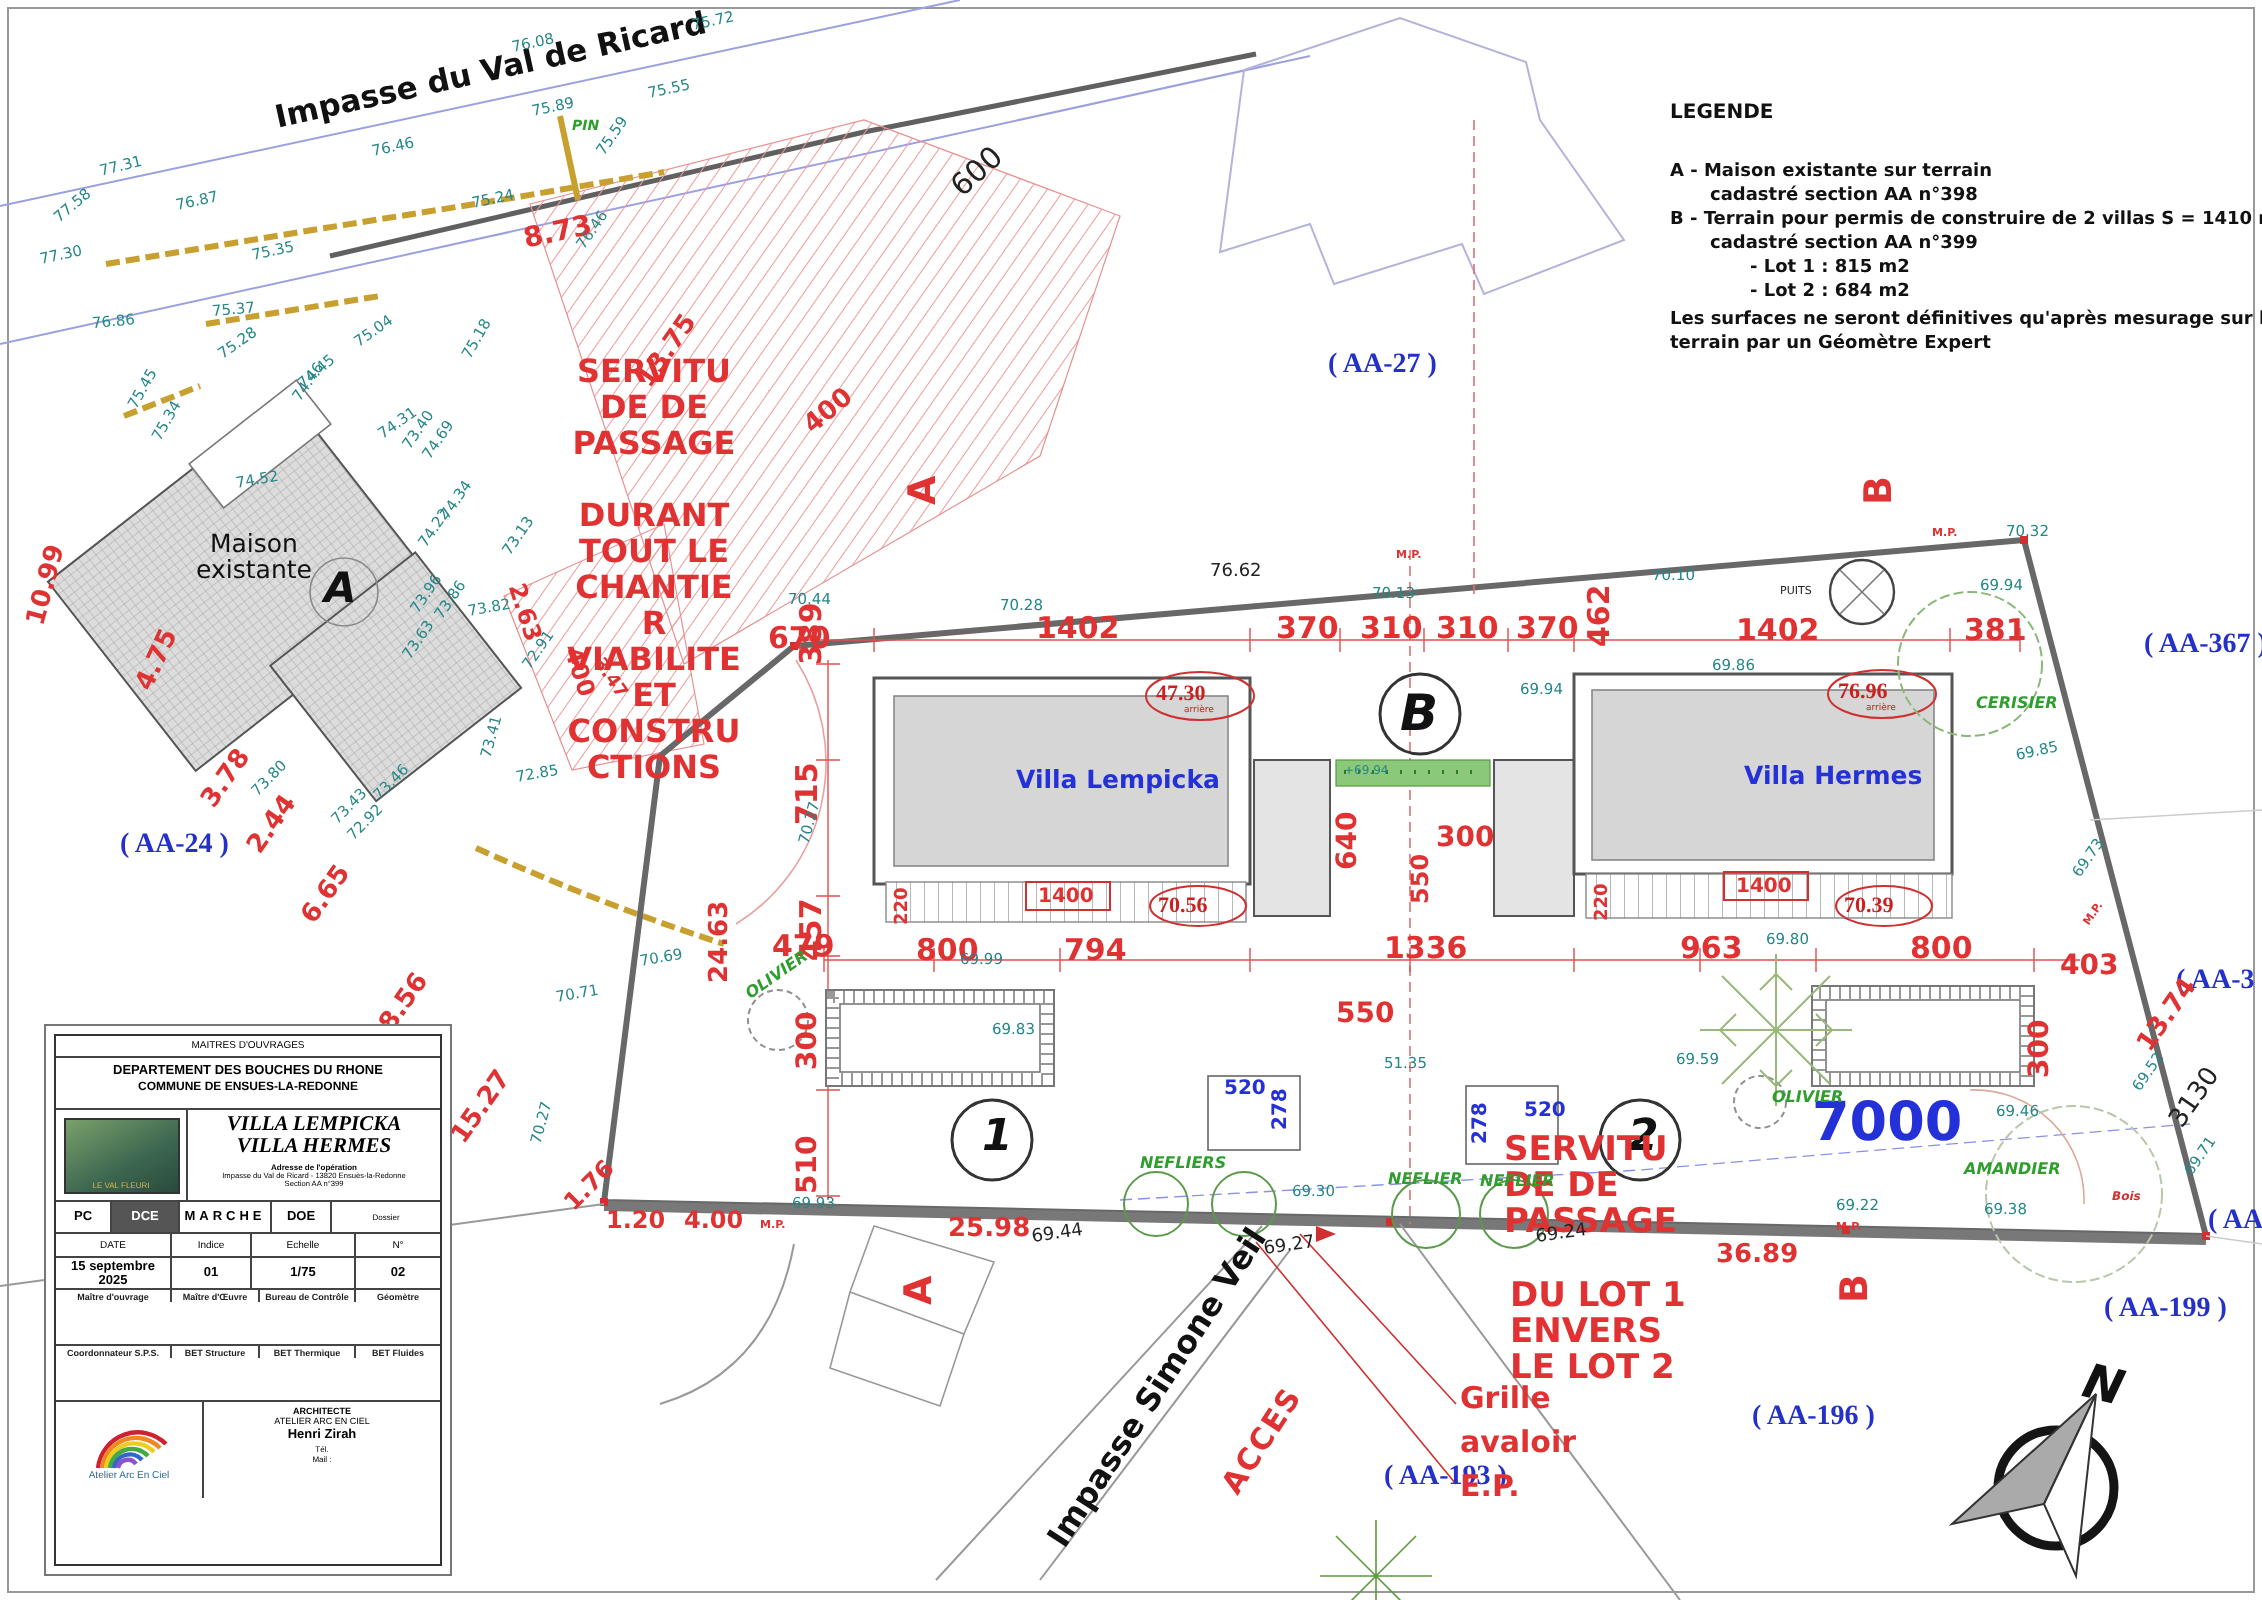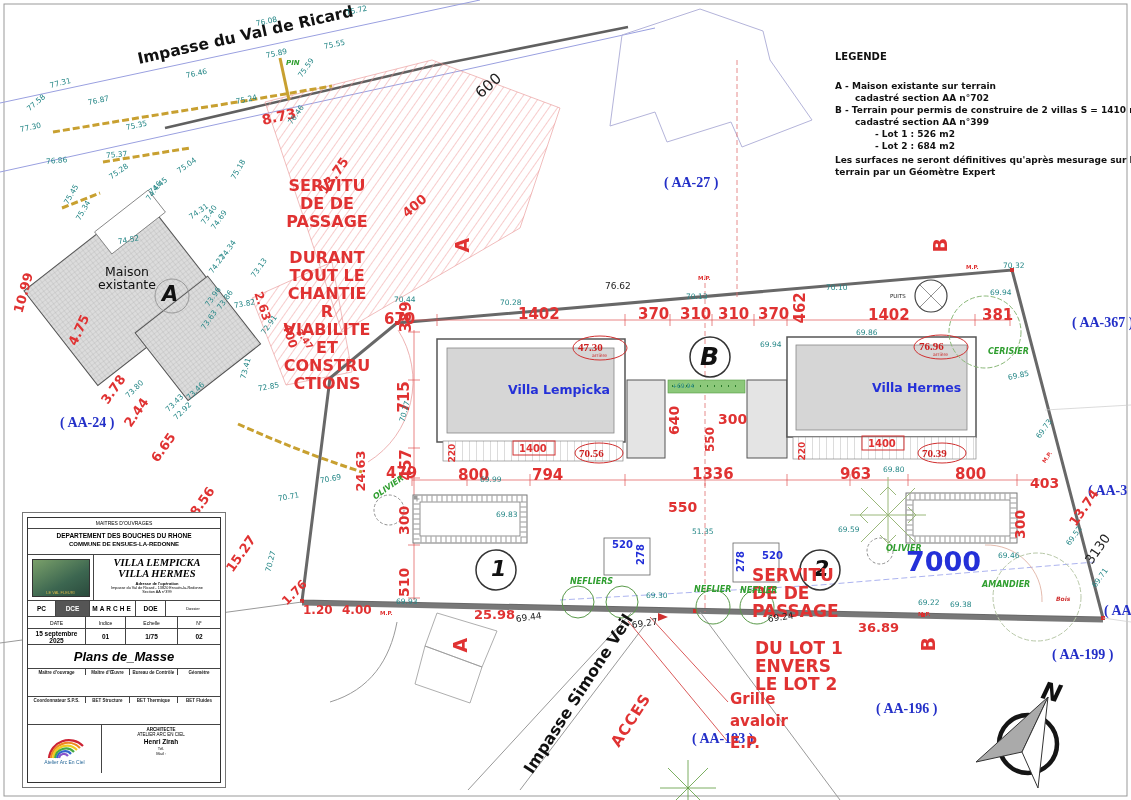--- a/index.html
+++ b/index.html
@@ -178,24 +178,24 @@
 <polygon points="1048,697 976,762 1022,752" fill="#aaa" stroke="#333" stroke-width="1"></polygon>
 <polygon points="1048,697 1022,752 1038,788" fill="#fff" stroke="#333" stroke-width="1"></polygon>
 </svg>
 
 <div class="lbl street" style="left:138px;top:52px;--r:-12.5deg">Impasse du Val de Ricard</div>
 <div class="lbl street" style="left:528px;top:764px;--r:-57deg;font-size:16px">Impasse Simone Veil</div>
 <div class="lbl" style="left:615px;top:738px;--r:-57deg;color:#e03232;font-weight:700;font-size:15px;letter-spacing:1px">ACCES</div>
 
 <div class="lbl leg" style="left:835px;top:52px;font-size:10px">LEGENDE</div>
 <div class="lbl leg" style="left:835px;top:82px">A - Maison existante sur terrain</div>
-<div class="lbl leg" style="left:855px;top:94px">cadastré section AA n°702</div>
+<div class="lbl leg" style="left:855px;top:94px">cadastré section AA n°398</div>
 <div class="lbl leg" style="left:835px;top:106px">B - Terrain pour permis de construire de 2 villas S = 1410 m2</div>
 <div class="lbl leg" style="left:855px;top:118px">cadastré section AA n°399</div>
-<div class="lbl leg" style="left:875px;top:130px">- Lot 1 : 526 m2</div>
+<div class="lbl leg" style="left:875px;top:130px">- Lot 1 : 815 m2</div>
 <div class="lbl leg" style="left:875px;top:142px">- Lot 2 : 684 m2</div>
 <div class="lbl leg" style="left:835px;top:156px">Les surfaces ne seront définitives qu'après mesurage sur le</div>
 <div class="lbl leg" style="left:835px;top:168px">terrain par un Géomètre Expert</div>
 
 <div class="lbl p" style="left:60px;top:416px">( AA-24 )</div>
 <div class="lbl p" style="left:664px;top:176px">( AA-27 )</div>
 <div class="lbl p" style="left:1072px;top:316px">( AA-367 )</div>
 <div class="lbl p" style="left:1088px;top:484px">( AA-3</div>
 <div class="lbl p" style="left:1104px;top:604px">( AA</div>
 <div class="lbl p" style="left:1052px;top:648px">( AA-199 )</div>
@@ -370,21 +370,21 @@
 <div class="lbl e" style="left:127px;top:393px;--r:-45deg">73.80</div>
 <div class="lbl e" style="left:278px;top:495px;--r:-10deg">70.71</div>
 <div class="lbl e" style="left:320px;top:477px;--r:-10deg">70.69</div>
 <div class="lbl e" style="left:268px;top:568px;--r:-75deg">70.27</div>
 <div class="lbl e" style="left:396px;top:598px">69.93</div>
 <div class="lbl e" style="left:646px;top:592px">69.30</div>
 <div class="lbl e" style="left:692px;top:528px">51.35</div>
 <div class="lbl e" style="left:838px;top:526px">69.59</div>
 <div class="lbl e" style="left:883px;top:466px">69.80</div>
 <div class="lbl e" style="left:918px;top:599px">69.22</div>
-<div class="lbl e" style="left:950px;top:601px">69.38</div>
+<div class="lbl e" style="left:992px;top:601px">69.38</div>
 <div class="lbl e" style="left:998px;top:552px">69.46</div>
 <div class="lbl e" style="left:1068px;top:541px;--r:-55deg">69.52</div>
 <div class="lbl e" style="left:1094px;top:583px;--r:-55deg">69.71</div>
 <div class="lbl e" style="left:1038px;top:434px;--r:-55deg">69.73</div>
 <div class="lbl e" style="left:1008px;top:374px;--r:-12deg">69.85</div>
 <div class="lbl e" style="left:990px;top:289px">69.94</div>
 <div class="lbl e" style="left:1003px;top:262px">70.32</div>
 <div class="lbl e" style="left:394px;top:296px">70.44</div>
 <div class="lbl e" style="left:500px;top:299px">70.28</div>
 <div class="lbl e" style="left:686px;top:293px">70.13</div>
@@ -428,21 +428,20 @@
     <div style="width:40px">Indice</div>
     <div style="width:52px">Echelle</div>
     <div style="flex:1">N°</div>
   </div>
   <div class="r cellrow" style="height:16px;font-size:6.5px;font-weight:700">
     <div style="width:58px">15 septembre 2025</div>
     <div style="width:40px">01</div>
     <div style="width:52px">1/75</div>
     <div style="flex:1">02</div>
   </div>
-  <div class="r" style="height:24px;line-height:24px;font-size:13px;font-weight:700;font-style:italic">Plans de_Masse</div>
   <div class="r cellrow" style="height:28px;align-items:flex-start">
     <div style="width:58px;align-items:flex-start" class="gridlbl">Maître d'ouvrage</div>
     <div style="width:44px;align-items:flex-start" class="gridlbl">Maître d'Œuvre</div>
     <div style="width:48px;align-items:flex-start" class="gridlbl">Bureau de Contrôle</div>
     <div style="flex:1;align-items:flex-start" class="gridlbl">Géomètre</div>
   </div>
   <div class="r cellrow" style="height:28px;align-items:flex-start">
     <div style="width:58px;align-items:flex-start" class="gridlbl">Coordonnateur S.P.S.</div>
     <div style="width:44px;align-items:flex-start" class="gridlbl">BET Structure</div>
     <div style="width:48px;align-items:flex-start" class="gridlbl">BET Thermique</div>

